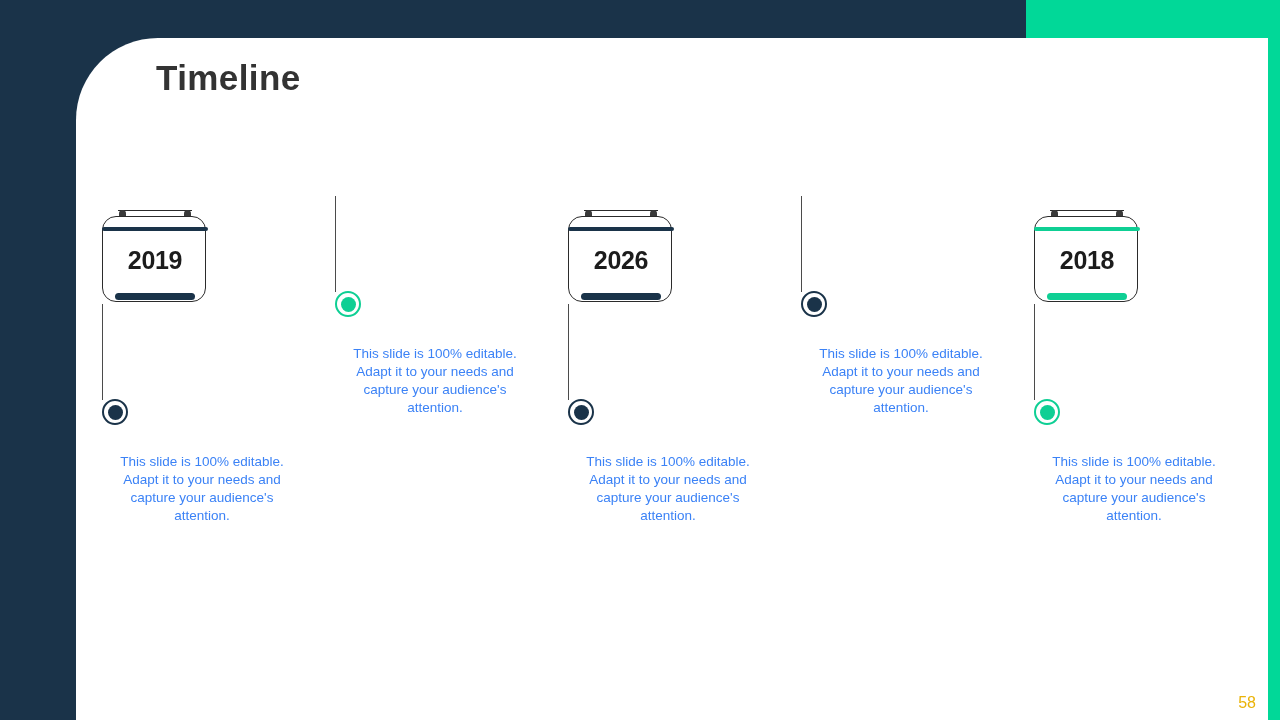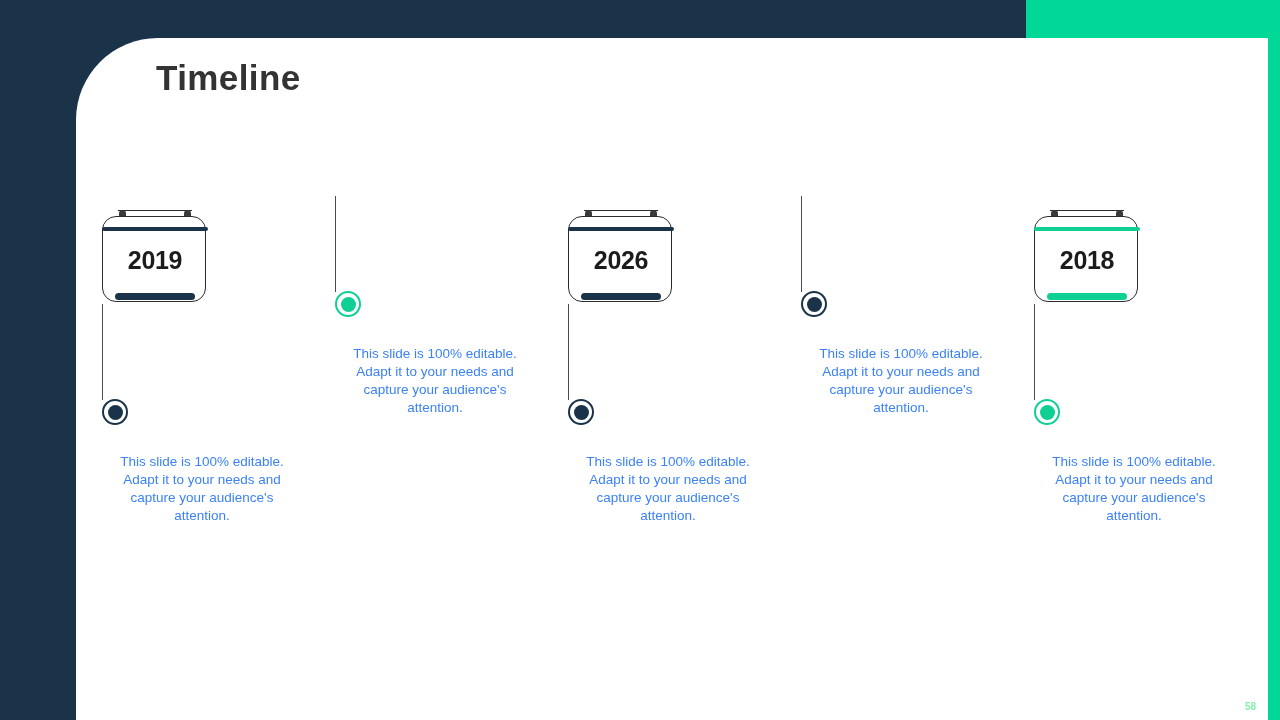--- a/index.html
+++ b/index.html
@@ -187,23 +187,22 @@
     text-align: center;
     font-size: 13.5px;
     line-height: 18px;
     color: #3b82f6;
   }
 
   .page-number {
     position: absolute;
     right: 24px;
     bottom: 8px;
-    font-size: 10px;
-    color: #86efac;
-    font-weight: bold;
+    font-size: 16px;
+    color: #eab308;
   }
 </style>
 </head>
 <body>
 
 <div class="slide">
 
   <div class="accent-top"></div>
   <div class="accent-right"></div>
 

